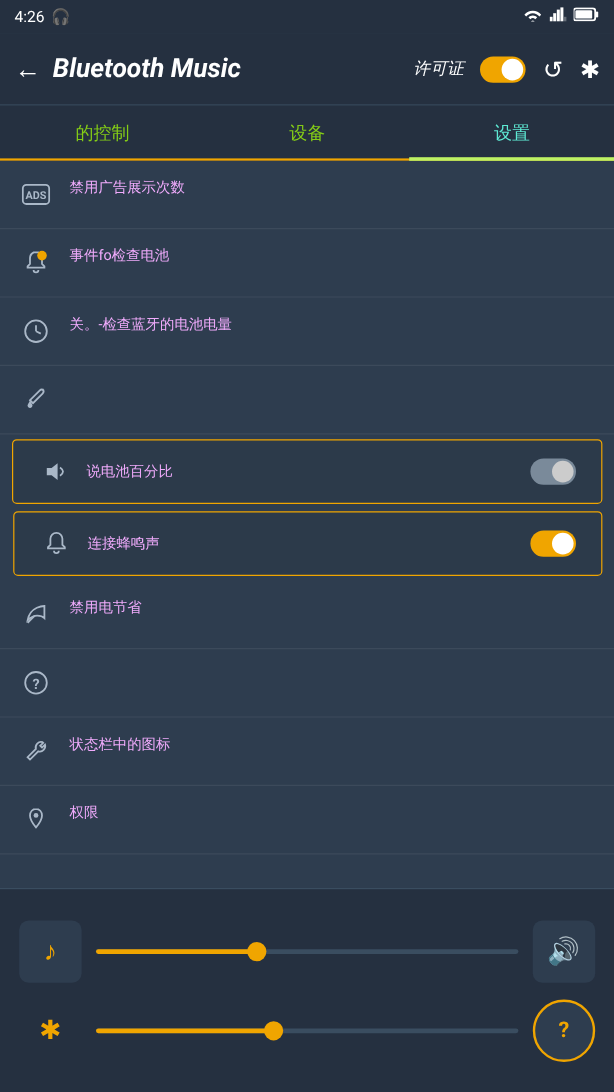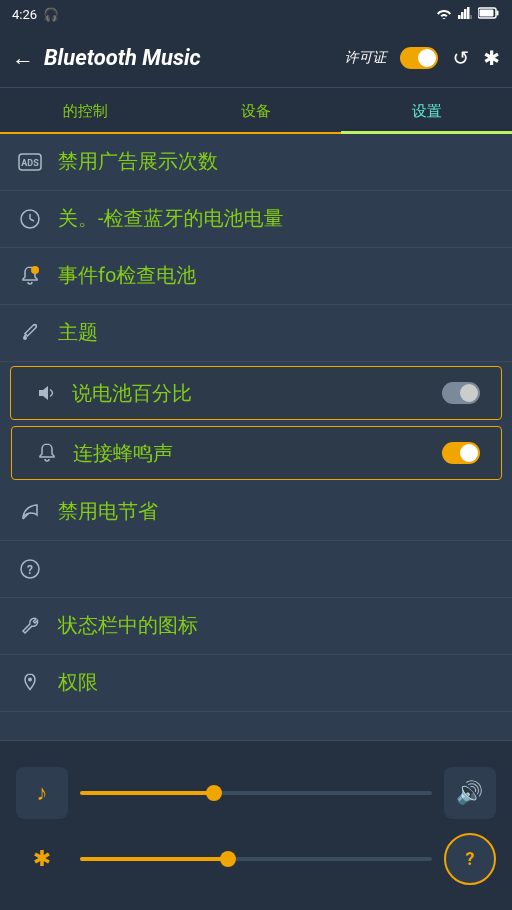--- a/index.html
+++ b/index.html
@@ -114,22 +114,22 @@
       width: 28px;
       height: 28px;
       display: flex;
       align-items: center;
       justify-content: center;
       font-size: 20px;
       flex-shrink: 0;
     }
     .setting-label {
       flex: 1;
-      font-size: 20px;
-      color: #84cc16;
+      font-size: 12px;
+      color: #f0abfc;
     }
 
     
     .setting-toggle-off {
       width: 38px;
       height: 22px;
       background: #7a8a9a;
       border-radius: 11px;
       position: relative;
     }
@@ -307,47 +307,46 @@
           <rect x="1" y="2" width="22" height="16" rx="3" fill="none" stroke="#aab8c8" stroke-width="1.5"></rect>
           <text x="12" y="14" text-anchor="middle" font-size="9" fill="#aab8c8" font-weight="bold">ADS</text>
         </svg>
     </div>
     <span class="setting-label">禁用广告展示次数</span>
   </div>
 
   <div class="setting-item">
     <div class="setting-icon">
       <svg width="22" height="22" viewBox="0 0 22 22">
+          <path d="M11 2C8.2 2 6 4.2 6 7v5l-2 2v1h14v-1l-2-2V7c0-2.8-2.2-5-5-5z" fill="none" stroke="#aab8c8" stroke-width="1.5"></path>
+          <path d="M9 17a2 2 0 004 0" fill="none" stroke="#aab8c8" stroke-width="1.5"></path>
+          <circle cx="16" cy="5" r="4" fill="#f0a500"></circle>
+        </svg>
+    </div>
+    <span class="setting-label">事件fo检查电池</span>
+  </div>
+
+  <div class="setting-item">
+    <div class="setting-icon">
+      <svg width="22" height="22" viewBox="0 0 22 22">
           <circle cx="11" cy="11" r="9" fill="none" stroke="#aab8c8" stroke-width="1.5"></circle>
           <line x1="11" y1="6" x2="11" y2="11" stroke="#aab8c8" stroke-width="1.5"></line>
           <line x1="11" y1="11" x2="15" y2="13" stroke="#aab8c8" stroke-width="1.5"></line>
         </svg>
     </div>
     <span class="setting-label">关。-检查蓝牙的电池电量</span>
   </div>
 
   <div class="setting-item">
     <div class="setting-icon">
       <svg width="22" height="22" viewBox="0 0 22 22">
-          <path d="M11 2C8.2 2 6 4.2 6 7v5l-2 2v1h14v-1l-2-2V7c0-2.8-2.2-5-5-5z" fill="none" stroke="#aab8c8" stroke-width="1.5"></path>
-          <path d="M9 17a2 2 0 004 0" fill="none" stroke="#aab8c8" stroke-width="1.5"></path>
-          <circle cx="16" cy="5" r="4" fill="#f0a500"></circle>
-        </svg>
-    </div>
-    <span class="setting-label">事件fo检查电池</span>
-  </div>
-
-  <div class="setting-item">
-    <div class="setting-icon">
-      <svg width="22" height="22" viewBox="0 0 22 22">
           <path d="M4 16c0 1.1.9 2 2 2s2-.9 2-2-2-4-2-4-2 2.9-2 4z" fill="#aab8c8"></path>
           <path d="M17.5 3.5a2.5 2.5 0 00-3.5 0L6 11.5l2.5 2.5 8-8a2.5 2.5 0 000-3.5z" fill="none" stroke="#aab8c8" stroke-width="1.5"></path>
         </svg>
     </div>
-    <span class="setting-label">主题</span>
   </div>
 
 
   <div class="setting-item-bordered">
     <div class="setting-icon">
       <svg width="22" height="22" viewBox="0 0 22 22">
           <polygon points="4,8 4,14 8,14 13,18 13,4 8,8" fill="#aab8c8"></polygon>
           <path d="M15 7.5c1.5 1 2.5 2.5 2.5 3.5s-1 2.5-2.5 3.5" fill="none" stroke="#aab8c8" stroke-width="1.5"></path>
         </svg>
     </div>

